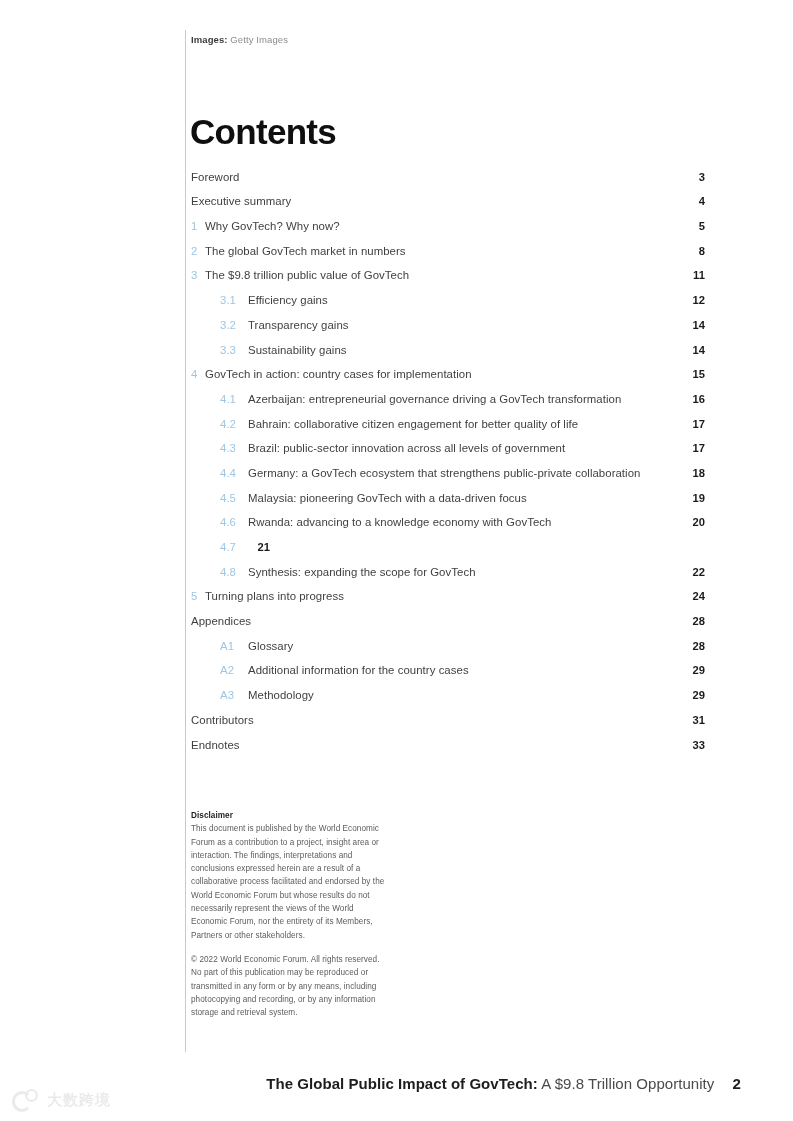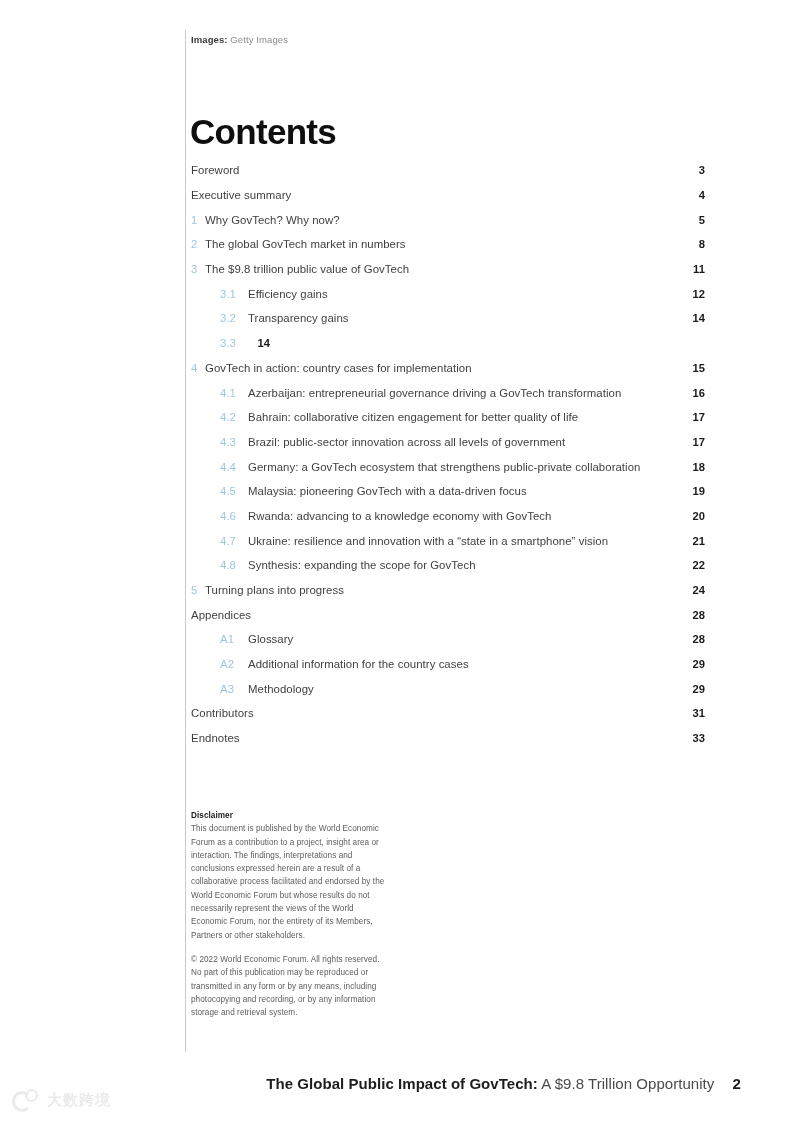--- a/index.html
+++ b/index.html
@@ -64,21 +64,21 @@
   
   .toc {
     position: absolute;
     left: 191px;
     top: 158px;
     width: 514px;
   }
   .toc-row {
     position: relative;
     display: flex;
-    align-items: center;
+    align-items: flex-end;
     height: 24.7px;
     font-size: 11.4px;
     color: #3f3f3f;
     letter-spacing: 0.05px;
   }
   .toc-row .num {
     color: #9ec6e3;
     flex: 0 0 auto;
     font-size: 11.4px;
   }
@@ -238,20 +238,21 @@
         <span class="label">Efficiency gains</span>
         <span class="pg">12</span>
       </div>
       <div class="toc-row lvl2">
         <span class="num">3.2</span>
         <span class="label">Transparency gains</span>
         <span class="pg">14</span>
       </div>
       <div class="toc-row lvl2">
         <span class="num">3.3</span>
+        <span class="label">Sustainability gains</span>
         <span class="pg">14</span>
       </div>
       <div class="toc-row lvl1">
         <span class="num">4</span>
         <span class="label">GovTech in action: country cases for implementation</span>
         <span class="pg">15</span>
       </div>
       <div class="toc-row lvl2">
         <span class="num">4.1</span>
         <span class="label">Azerbaijan: entrepreneurial governance driving a GovTech transformation</span>
@@ -277,21 +278,20 @@
         <span class="label">Malaysia: pioneering GovTech with a data-driven focus</span>
         <span class="pg">19</span>
       </div>
       <div class="toc-row lvl2">
         <span class="num">4.6</span>
         <span class="label">Rwanda: advancing to a knowledge economy with GovTech</span>
         <span class="pg">20</span>
       </div>
       <div class="toc-row lvl2">
         <span class="num">4.7</span>
-        <span class="label">Ukraine: resilience and innovation with a “state in a smartphone” vision</span>
         <span class="pg">21</span>
       </div>
       <div class="toc-row lvl2">
         <span class="num">4.8</span>
         <span class="label">Synthesis: expanding the scope for GovTech</span>
         <span class="pg">22</span>
       </div>
       <div class="toc-row lvl1">
         <span class="num">5</span>
         <span class="label">Turning plans into progress</span>

